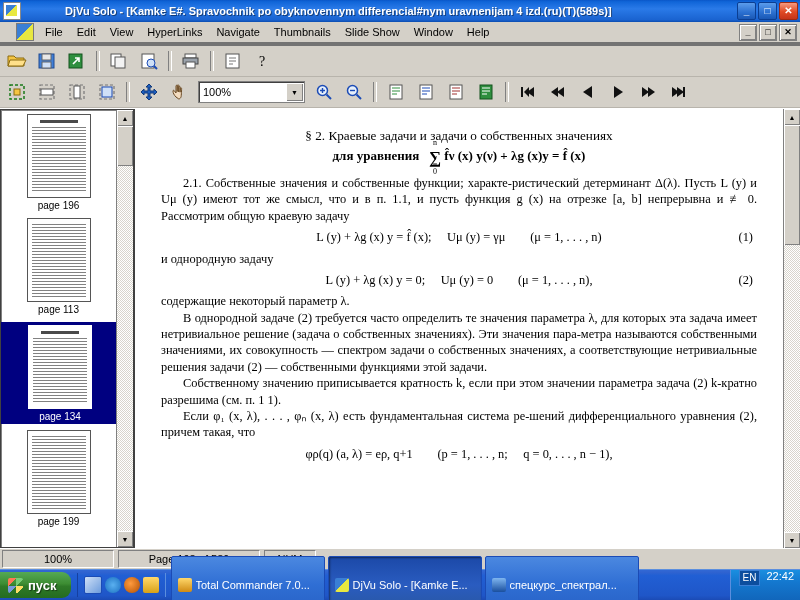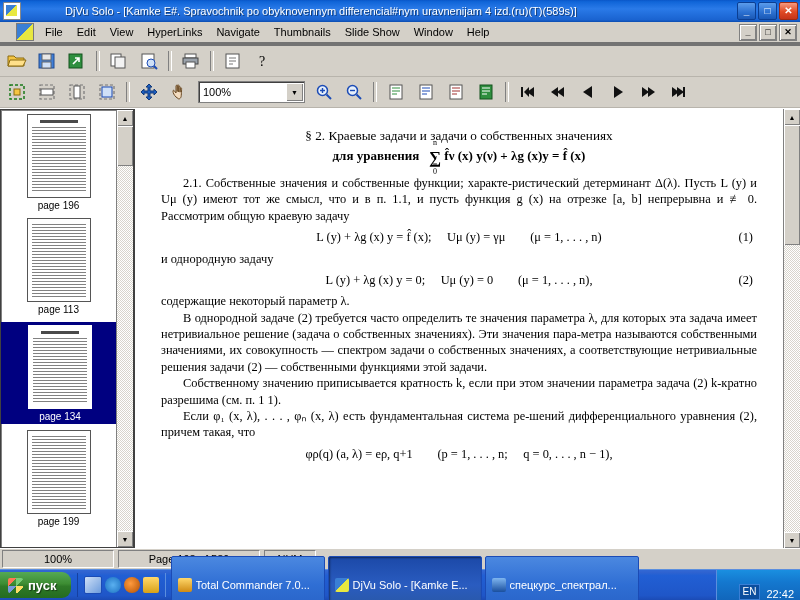--- a/index.html
+++ b/index.html
@@ -33,21 +33,21 @@
     border-radius: 1px;
     overflow: hidden;
   }
   .title-icon:after {
     content: ""; position: absolute; left: 2px; top: 2px;
     width: 11px; height: 11px;
     background: linear-gradient(135deg,#3a7fd5 0 50%, #e8e840 50% 100%);
   }
   .title-text {
     flex: 1 1 auto;
-    font-weight: normal; font-size: 11px;
+    font-weight: bold; font-size: 11px;
     white-space: nowrap; overflow: hidden; text-overflow: ellipsis;
     text-shadow: 1px 1px 0 rgba(0,0,0,.45);
     padding-left: 40px;
   }
   .winbtns { display: flex; gap: 2px; flex: none; }
   .winbtn {
     width: 17px; height: 16px;
     border: 1px solid #0b3e92;
     border-radius: 2px;
     background: linear-gradient(180deg,#5b9ceb,#2a6fd0 60%,#1a58b4);
@@ -333,22 +333,22 @@
     color: #fff; font-size: 11px;
     white-space: nowrap; overflow: hidden; text-overflow: ellipsis;
   }
   .task.active {
     background: linear-gradient(180deg,#1c49a8,#2a5cc0 50%,#29569e);
     box-shadow: inset 1px 1px 2px rgba(0,0,0,.45);
   }
   .task .tico { width: 14px; height: 14px; flex: none; border-radius: 2px; }
   .task .tlabel { overflow: hidden; text-overflow: ellipsis; }
   .tray {
-    display: flex; align-items: flex-end; gap: 6px;
-    height: 30px; padding: 0 6px 0 22px;
+    display: flex; align-items: flex-start; gap: 6px;
+    height: 30px; padding: 0 6px 0 8px;
     background: linear-gradient(180deg,#1a8fe0 0%, #1478cf 40%, #1166bb 100%);
     border-left: 1px solid #5b8ede;
     color: #fff; font-size: 11px;
   }
   .tray .lang {
     background: #0c4e9e; border: 1px solid #3a7fd5;
     padding: 0 3px; font-size: 10px; line-height: 14px;
   }
 </style>
 </head>

